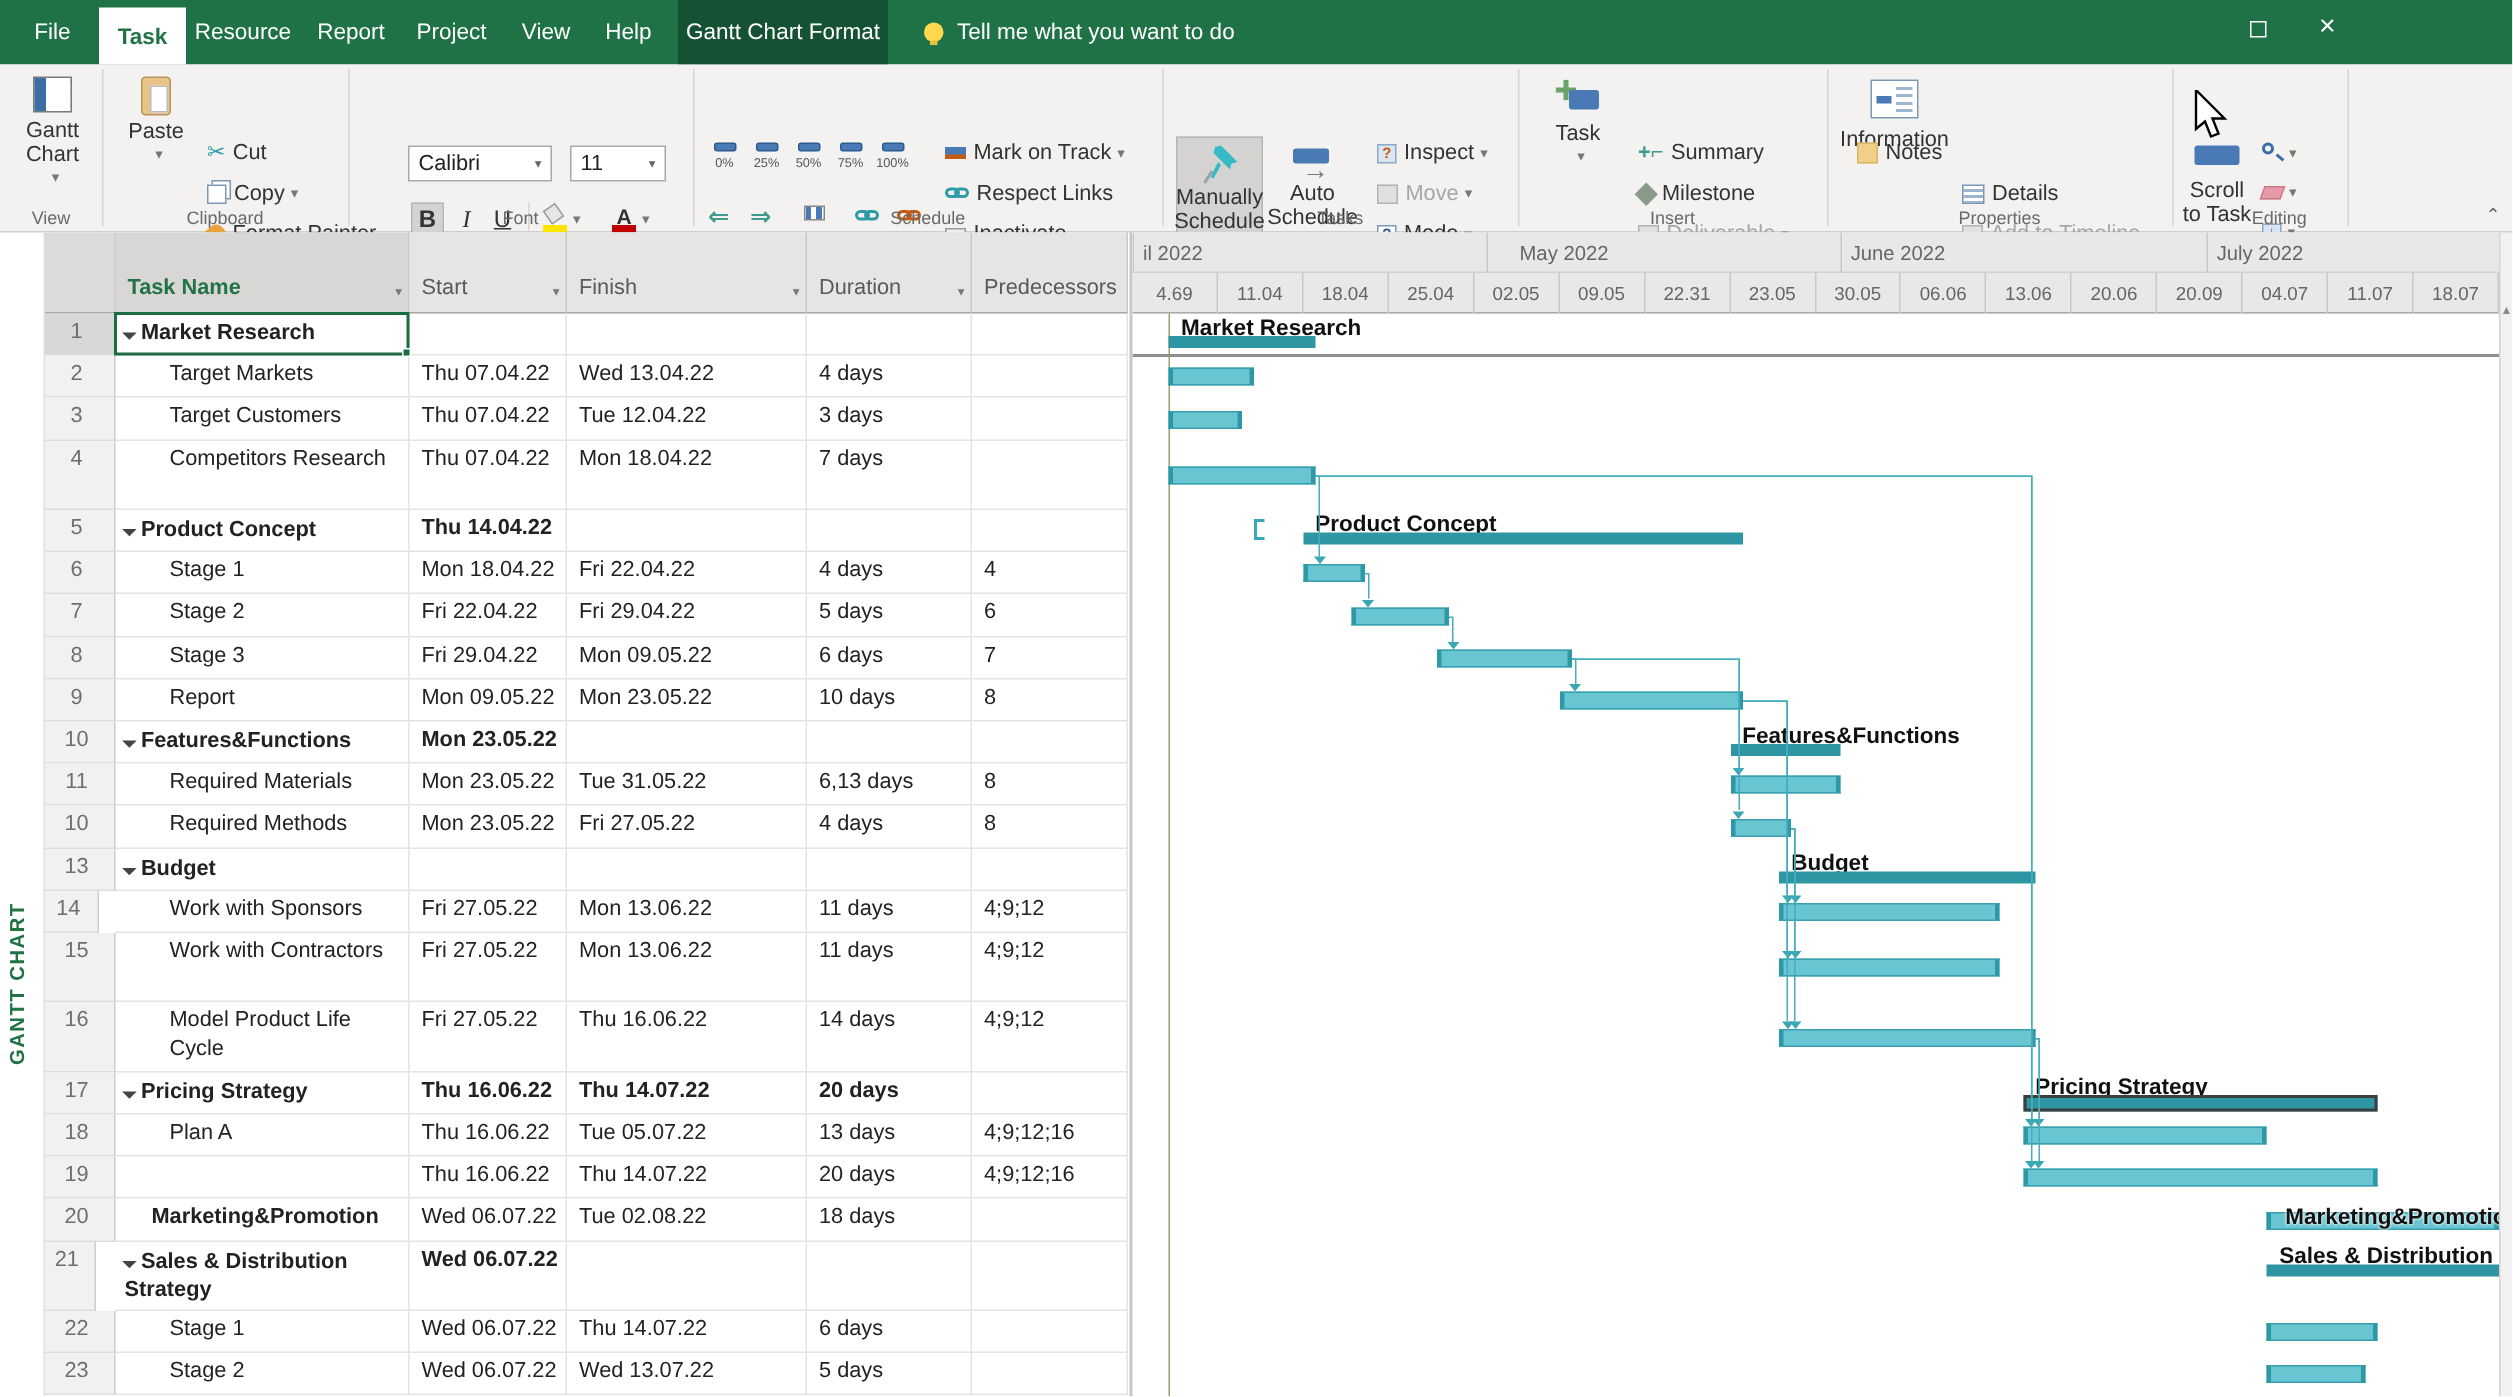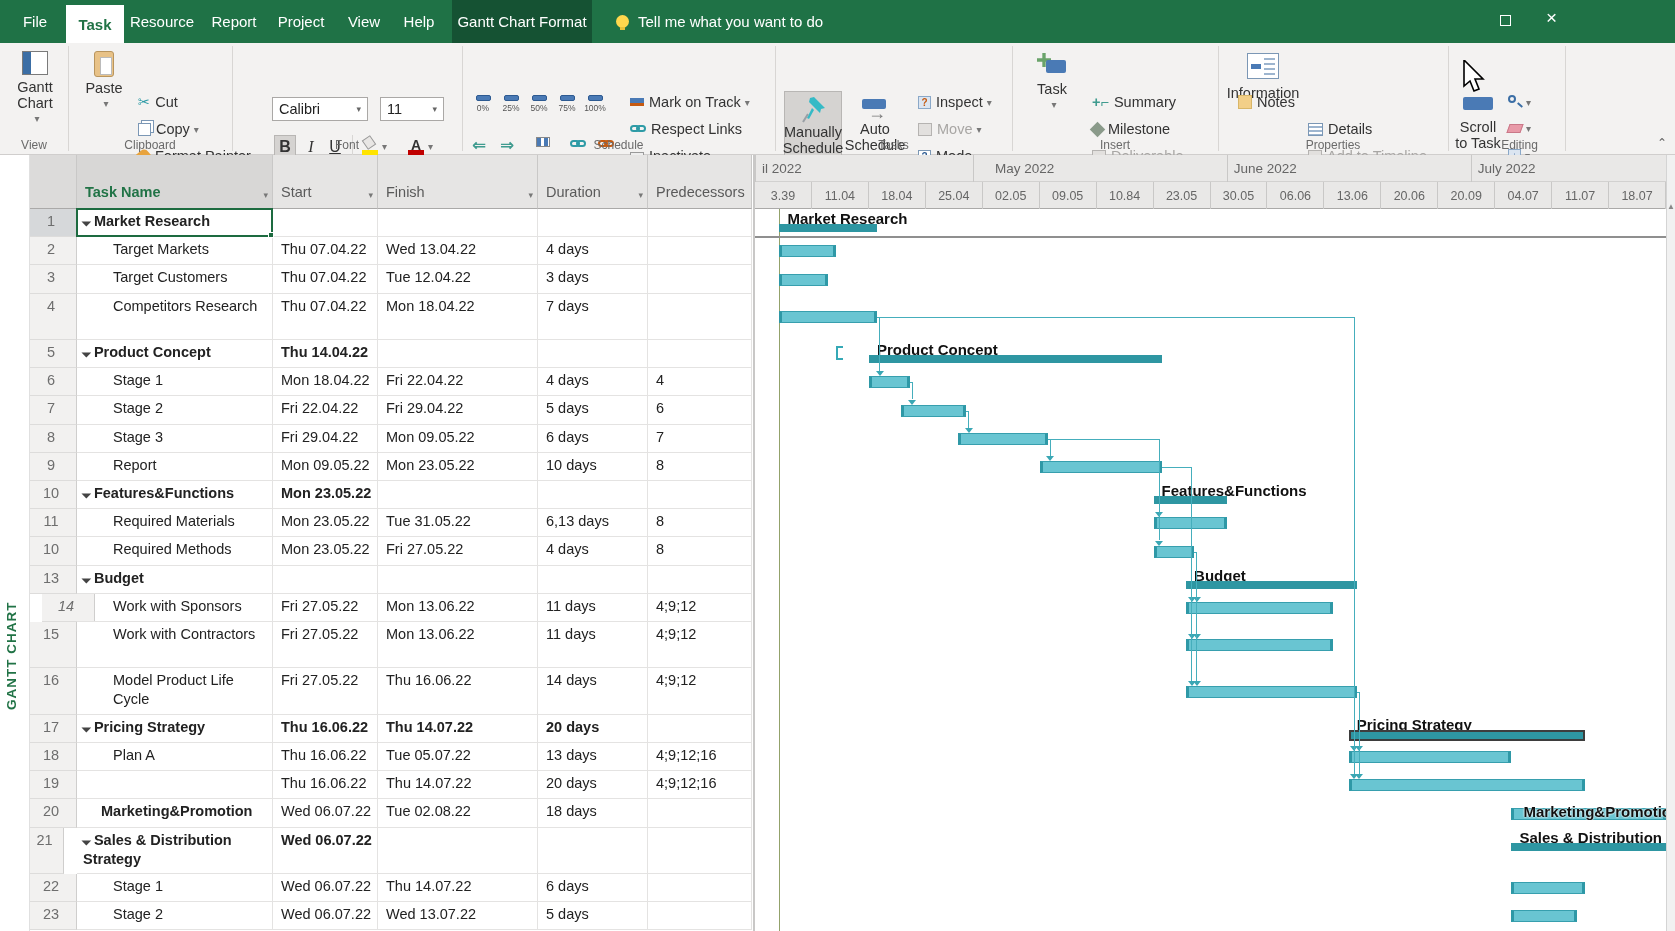--- a/index.html
+++ b/index.html
@@ -466,21 +466,21 @@
       </div>
       <div class="trow" style="top: 410.6px; height: 28.2px;">
         <div class="tcell tnum" style="left: 0px; width: 47px;">13</div>
         <div class="tcell" style="left: 47px; width: 196px; padding-left: 6px;"><span class="tri" style="transform: rotate(45deg); display: inline-block;">◢</span><span style="font-weight: bold;">Budget</span></div>
         <div class="tcell" style="left: 243px; width: 105px;"></div>
         <div class="tcell" style="left: 348px; width: 160px;"></div>
         <div class="tcell" style="left: 508px; width: 110px;"></div>
         <div class="tcell" style="left: 618px; width: 104px;"></div>
       </div>
       <div class="trow" style="top: 438.8px; height: 28.2px;">
-        <div class="tcell tnum" style="left: 12px; width: 53px; font-style: italic;">14</div>
+        <div class="tcell tnum" style="left: 0px; width: 36px;">14</div>
         <div class="tcell" style="left: 47px; width: 196px; padding-left: 36px;">Work with Sponsors</div>
         <div class="tcell" style="left: 243px; width: 105px;">Fri 27.05.22</div>
         <div class="tcell" style="left: 348px; width: 160px;">Mon 13.06.22</div>
         <div class="tcell" style="left: 508px; width: 110px;">11 days</div>
         <div class="tcell" style="left: 618px; width: 104px;">4;9;12</div>
       </div>
       <div class="trow" style="top: 467px; height: 46.4px;">
         <div class="tcell tnum" style="left: 0px; width: 47px;">15</div>
         <div class="tcell" style="left: 47px; width: 196px; padding-left: 36px;">Work with Contractors</div>
         <div class="tcell" style="left: 243px; width: 105px;">Fri 27.05.22</div>
@@ -553,32 +553,32 @@
         <div class="tcell" style="left: 618px; width: 104px;"></div>
       </div>
       <div class="selcell" style="left: 46px; top: 53px; width: 197px; height: 29.2px;">
         <i></i>
       </div>
     </div>
 
 <div id="chart">
   <div id="ch-months">
         <div class="mseg" style="left: 0px; width: 219.618px;">il 2022</div>
-        <div class="mseg" style="left: 218px; width: 252.154px; padding-left: 21px;">May 2022</div>
+        <div class="mseg" style="left: 236px; width: 252.154px; padding-left: 21px;">May 2022</div>
         <div class="mseg" style="left: 471.772px; width: 244.02px;">June 2022</div>
         <div class="mseg" style="left: 715.792px; width: 195.216px;">July 2022</div>
       </div>
   <div id="ch-weeks">
-        <div class="wcell" style="left: 0px; width: 56.938px;">3.39</div>
+        <div class="wcell" style="left: 0px; width: 56.938px;">4.69</div>
         <div class="wcell" style="left: 56.938px; width: 56.938px;">11.04</div>
         <div class="wcell" style="left: 113.876px; width: 56.938px;">18.04</div>
         <div class="wcell" style="left: 170.814px; width: 56.938px;">25.04</div>
         <div class="wcell" style="left: 227.752px; width: 56.938px;">02.05</div>
         <div class="wcell" style="left: 284.69px; width: 56.938px;">09.05</div>
-        <div class="wcell" style="left: 341.628px; width: 56.938px;">10.84</div>
+        <div class="wcell" style="left: 341.628px; width: 56.938px;">22.31</div>
         <div class="wcell" style="left: 398.566px; width: 56.938px;">23.05</div>
         <div class="wcell" style="left: 455.504px; width: 56.938px;">30.05</div>
         <div class="wcell" style="left: 512.442px; width: 56.938px;">06.06</div>
         <div class="wcell" style="left: 569.38px; width: 56.938px;">13.06</div>
         <div class="wcell" style="left: 626.318px; width: 56.938px;">20.06</div>
         <div class="wcell" style="left: 683.256px; width: 56.938px;">20.09</div>
         <div class="wcell" style="left: 740.194px; width: 56.938px;">04.07</div>
         <div class="wcell" style="left: 797.132px; width: 56.938px;">11.07</div>
         <div class="wcell" style="left: 854.07px; width: 56.938px;">18.07</div>
       </div>

